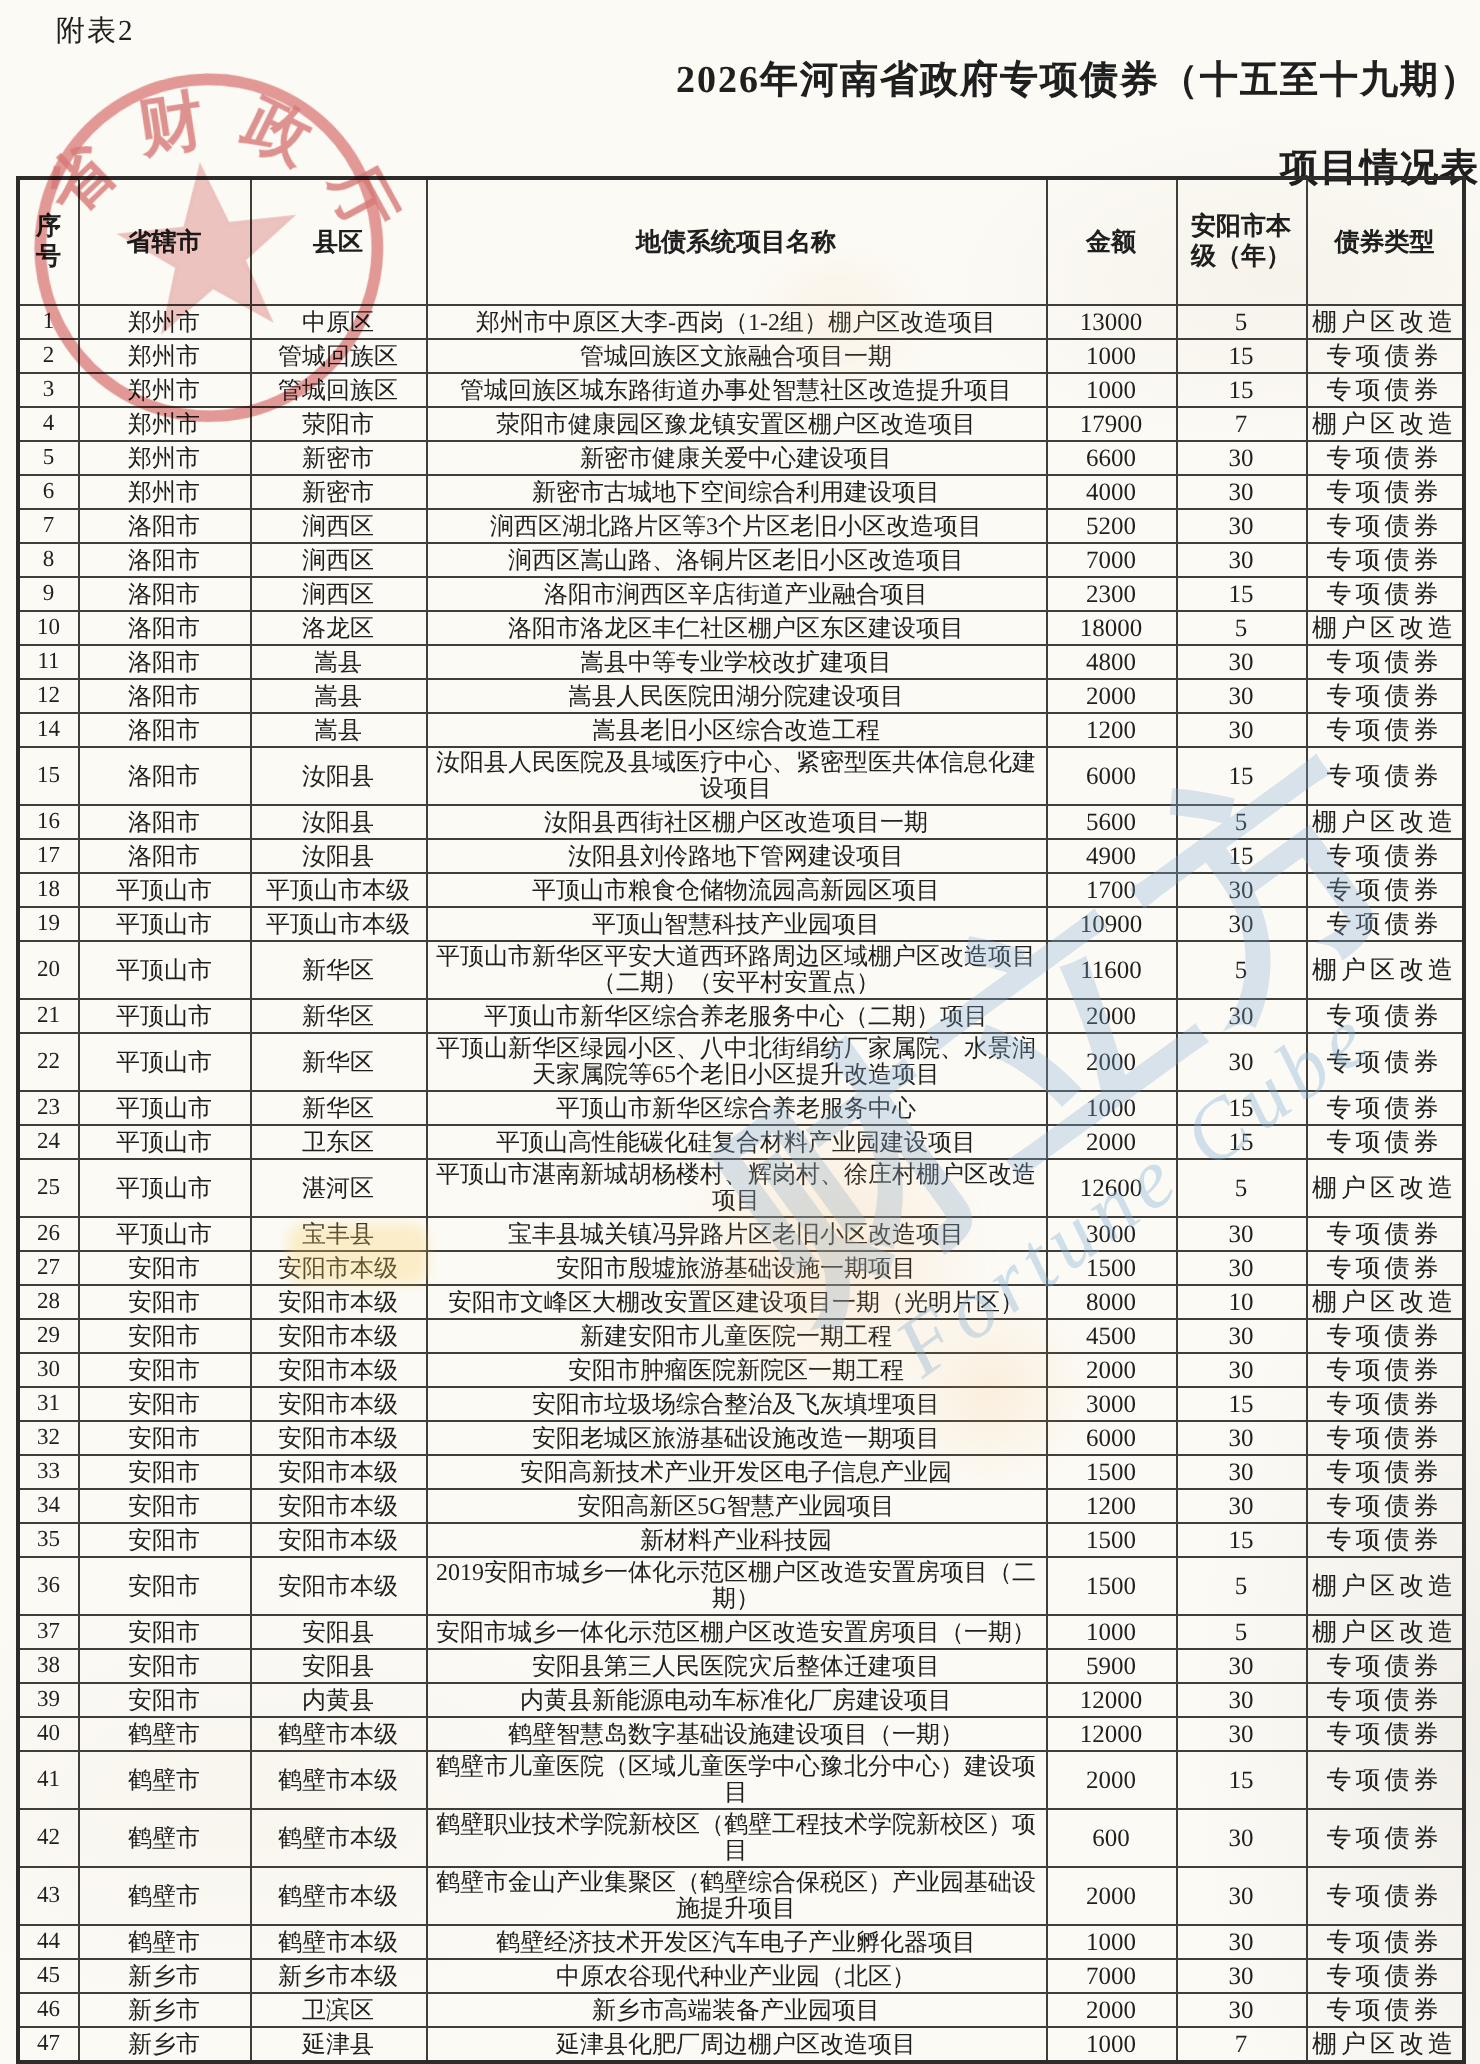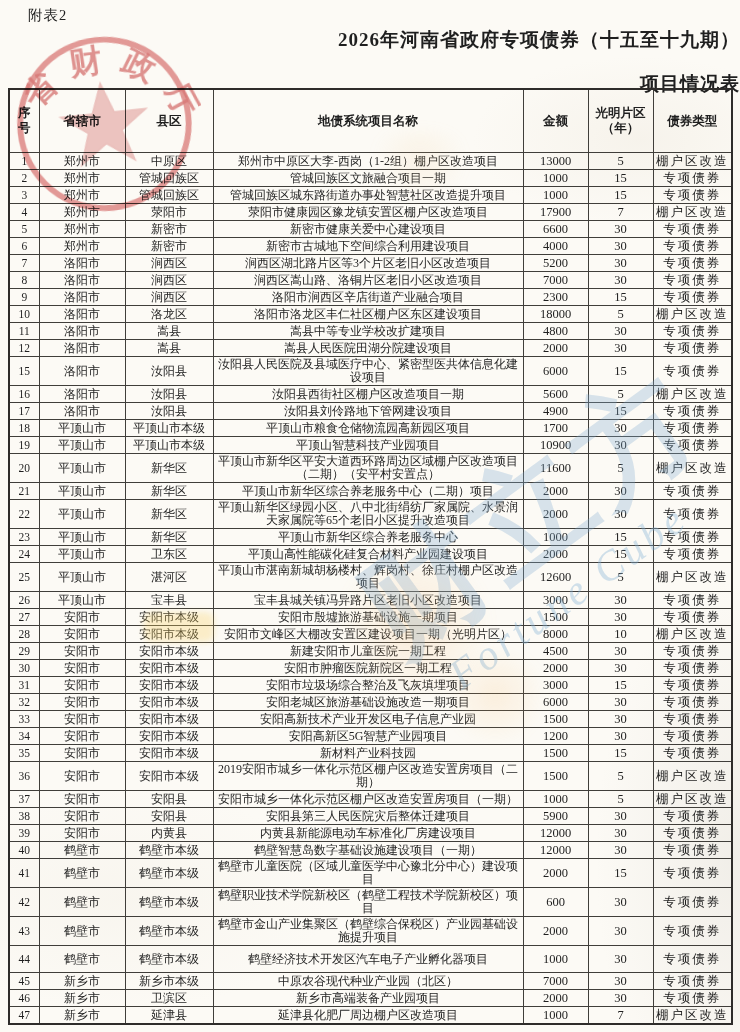--- a/index.html
+++ b/index.html
@@ -84,21 +84,21 @@
       <col style="width:65px">
       <col style="width:79px">
   </colgroup>
   <thead>
     <tr id="head-row">
         <th>序号</th>
         <th>省辖市</th>
         <th>县区</th>
         <th>地债系统项目名称</th>
         <th>金额</th>
-        <th>光明片区（年）</th>
+        <th>安阳市本级（年）</th>
         <th>债券类型</th>
       </tr>
   </thead>
   <tbody id="table-body">
       <tr>
         <td class="c0">1</td>
         <td class="c1">郑州市</td>
         <td class="c2">中原区</td>
         <td class="c3">郑州市中原区大李-西岗（1-2组）棚户区改造项目</td>
         <td class="c4">13000</td>
@@ -194,20 +194,29 @@
         <td class="c4">4800</td>
         <td class="c5">30</td>
         <td class="c6">专项债券</td>
       </tr>
       <tr>
         <td class="c0">12</td>
         <td class="c1">洛阳市</td>
         <td class="c2">嵩县</td>
         <td class="c3">嵩县人民医院田湖分院建设项目</td>
         <td class="c4">2000</td>
+        <td class="c5">30</td>
+        <td class="c6">专项债券</td>
+      </tr>
+      <tr>
+        <td class="c0">14</td>
+        <td class="c1">洛阳市</td>
+        <td class="c2">嵩县</td>
+        <td class="c3">嵩县老旧小区综合改造工程</td>
+        <td class="c4">1200</td>
         <td class="c5">30</td>
         <td class="c6">专项债券</td>
       </tr>
       <tr>
         <td class="c0">15</td>
         <td class="c1">洛阳市</td>
         <td class="c2">汝阳县</td>
         <td class="c3">汝阳县人民医院及县域医疗中心、紧密型医共体信息化建设项目</td>
         <td class="c4">6000</td>
         <td class="c5">15</td>

